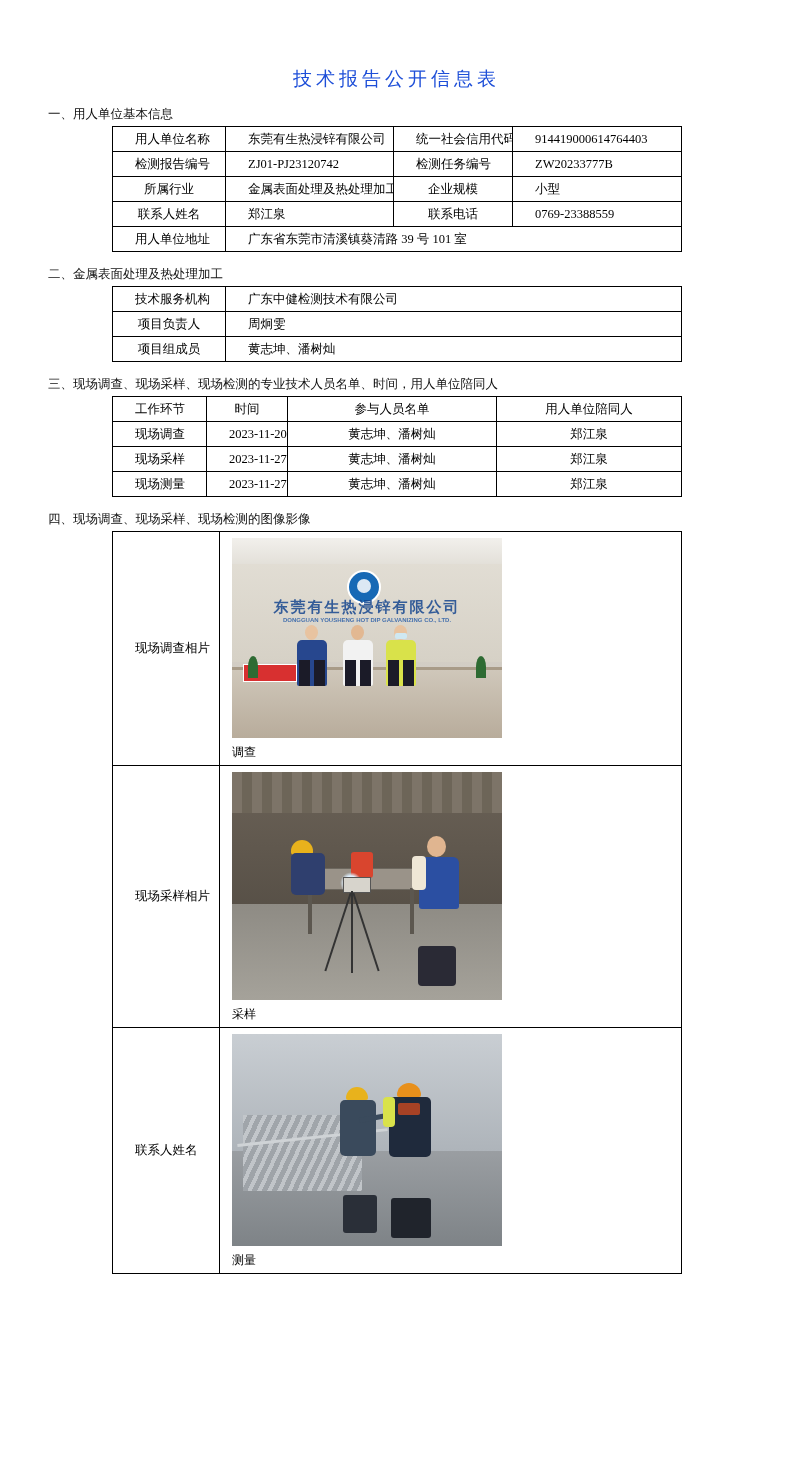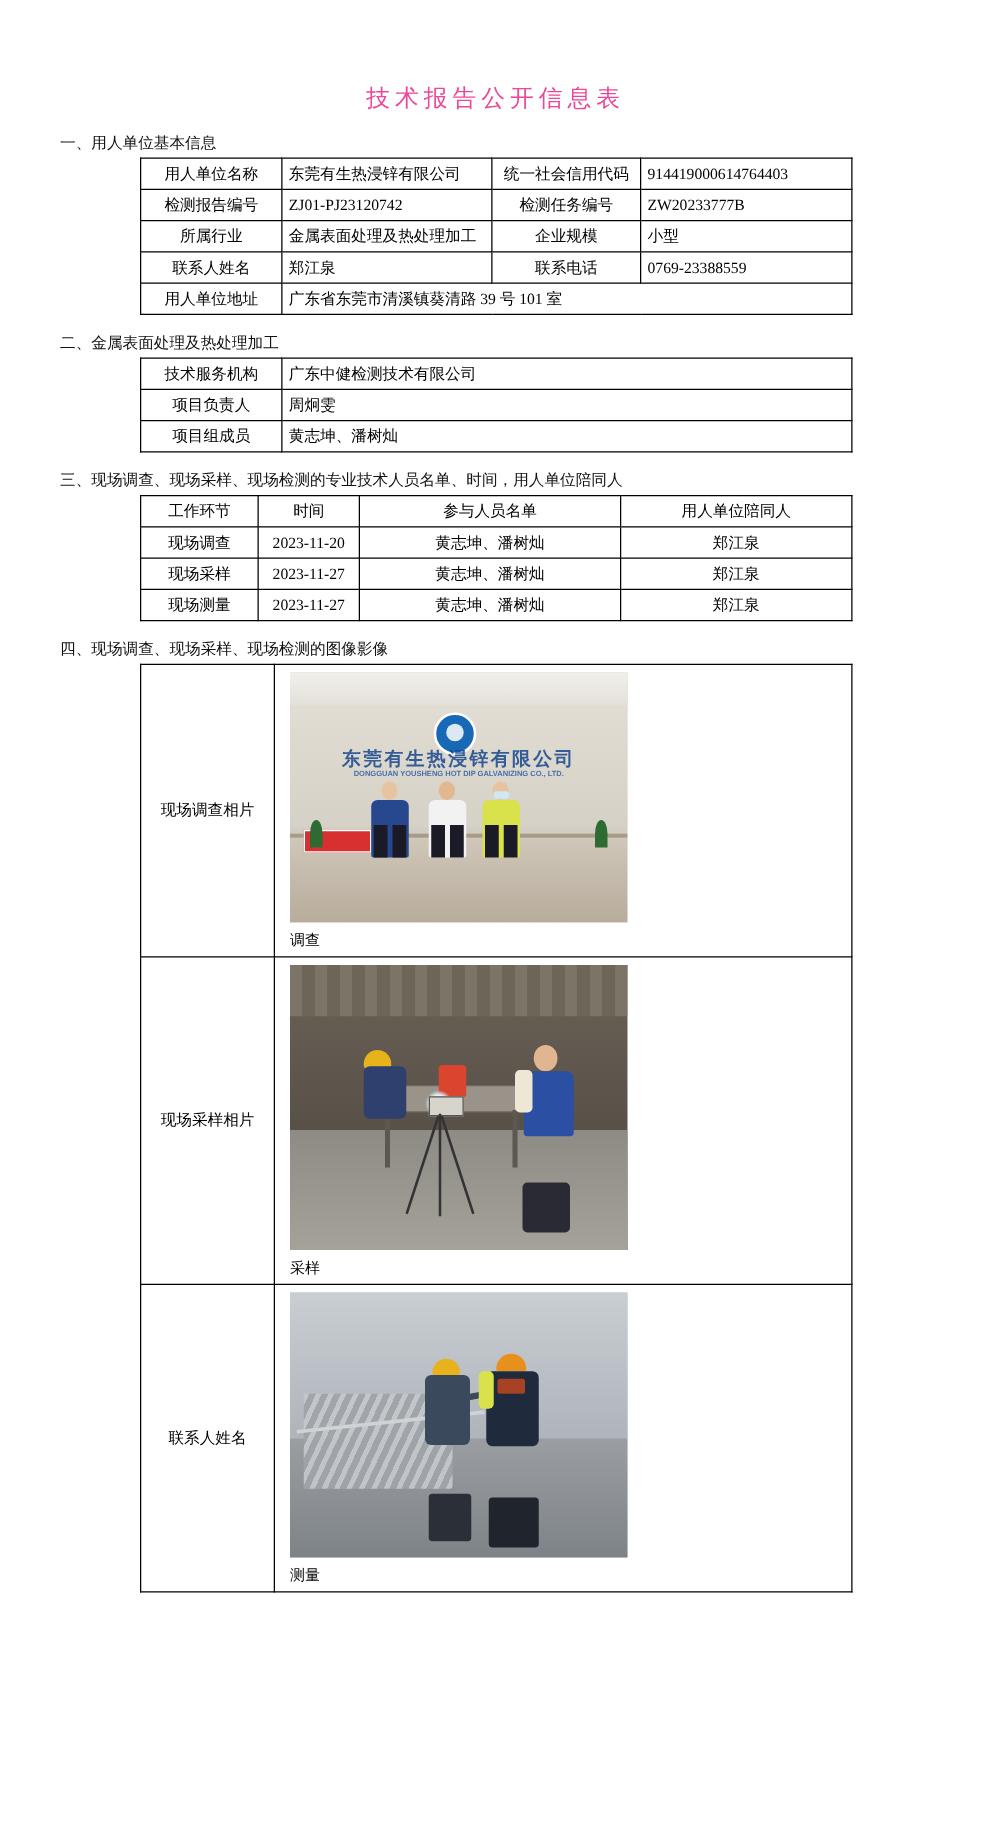--- a/index.html
+++ b/index.html
@@ -22,38 +22,38 @@
     box-sizing: border-box;
     padding: 0;
   }
   .doc-title {
     text-align: center;
     font-size: 19px;
     letter-spacing: 4px;
     font-family: Liberation Sans, sans-serif;
     margin-top: 66px;
     margin-bottom: 0;
-    color: #ec4899;
+    color: #1d4ed8;
     font-weight: normal;
   }
   .section-head {
     font-size: 12.5px;
     margin: 14px 0 3px 48px;
     font-family: "Liberation Sans", "DejaVu Sans", sans-serif;
     color: #111;
   }
   table.grid {
     border-collapse: collapse;
     margin-left: 112px;
     table-layout: fixed;
   }
   table.grid td {
     border: 1px solid #000;
     font-size: 12.5px;
-    padding: 2px 5px;
+    padding: 2px 22px;
     height: 20px;
     vertical-align: middle;
     font-family: "Liberation Serif", "DejaVu Serif", serif;
     white-space: nowrap;
     overflow: hidden;
   }
   td.lbl {
     text-align: center;
   }
   td.val {

